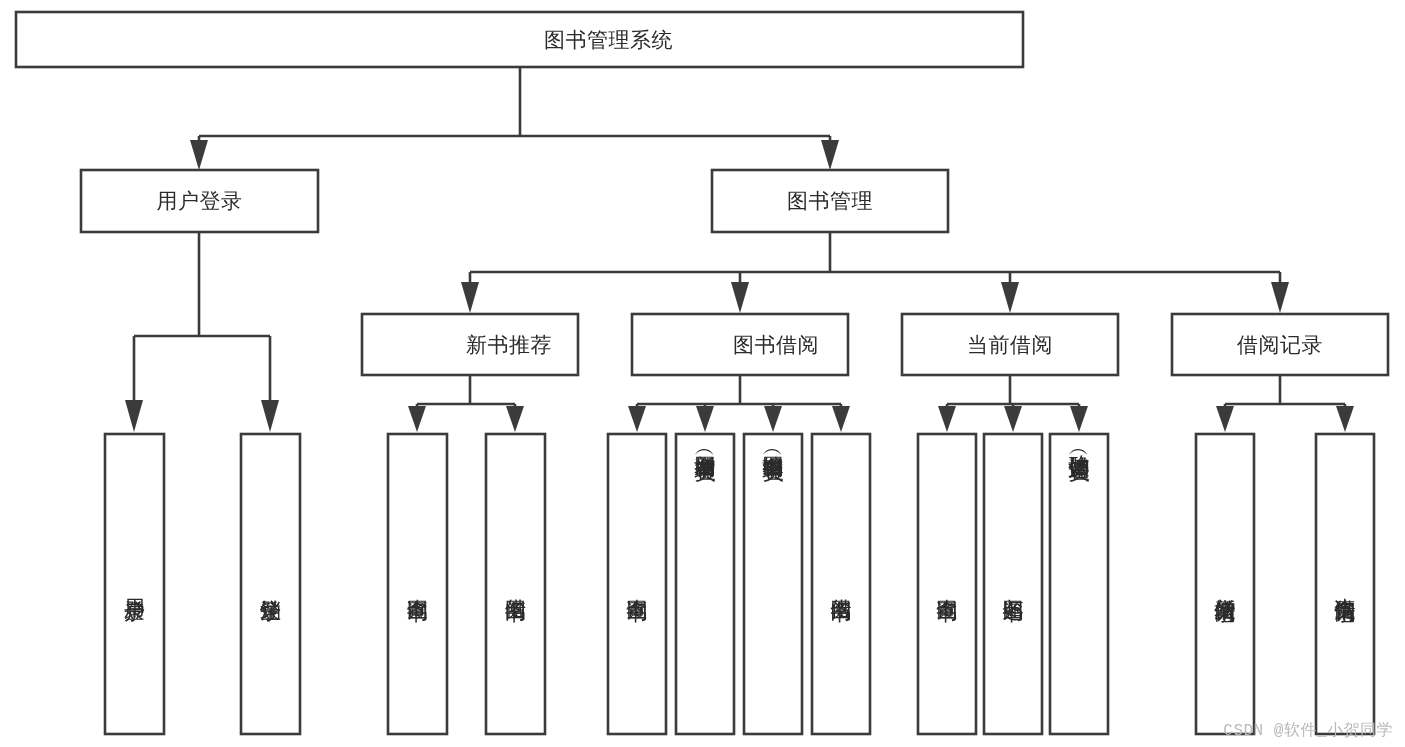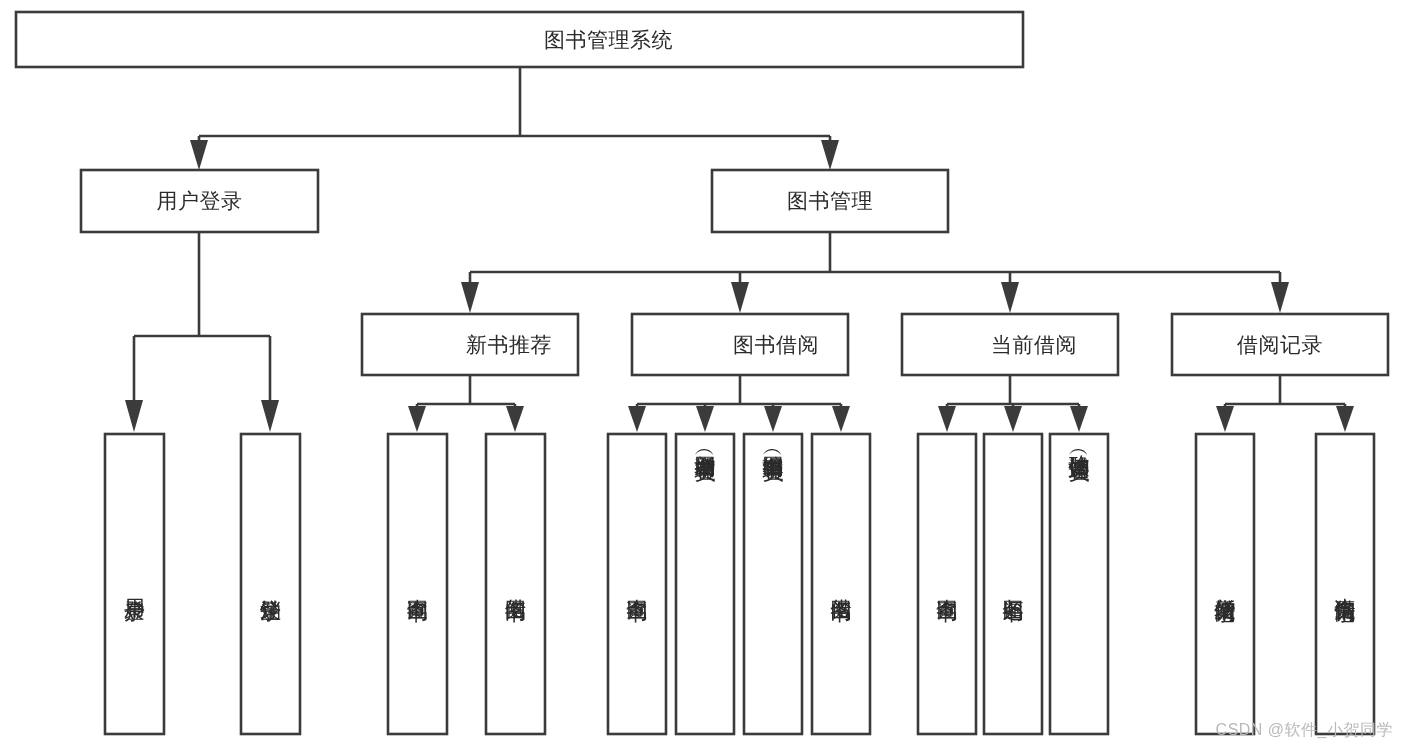--- a/index.html
+++ b/index.html
@@ -67,20 +67,21 @@
   }
   .watermark {
     position: absolute;
     right: 12px;
     bottom: 6px;
     font-size: 16px;
     color: #b9b9b9;
     letter-spacing: 0.5px;
     white-space: nowrap;
     user-select: none;
+    font-family: Liberation Mono, monospace;
   }
 </style>
 </head>
 <body>
 
 <div id="diagram-root">
 
   <svg class="diagram-canvas" viewBox="0 0 1405 747">
 
     <g>
@@ -189,21 +190,21 @@
     <rect class="node-box" x="1316" y="434" width="58" height="300"></rect>
   </svg>
 
   <div class="node-label-h" style="left:16px; top:12px; width:1185px; height:55px;text-align:right;">图书管理系统</div>
 
   <div class="node-label-h" style="left:81px; top:170px; width:237px; height:62px;">用户登录</div>
   <div class="node-label-h" style="left:712px; top:170px; width:236px; height:62px;">图书管理</div>
 
   <div class="node-label-h" style="left:362px; top:314px; width:216px; height:61px;padding-left:39px;">新书推荐</div>
   <div class="node-label-h" style="left:632px; top:314px; width:216px; height:61px;padding-left:36px;">图书借阅</div>
-  <div class="node-label-h" style="left:902px; top:314px; width:216px; height:61px;margin-left:24px;">当前借阅</div>
+  <div class="node-label-h" style="left:902px; top:314px; width:216px; height:61px;">当前借阅</div>
   <div class="node-label-h" style="left:1172px; top:314px; width:216px; height:61px;">借阅记录</div>
 
   <div class="node-label-v" style="left:105px; top:434px; width:59px; height:300px;">用户登录</div>
   <div class="node-label-v" style="left:241px; top:434px; width:59px; height:300px;">注销登录</div>
 
   <div class="node-label-v" style="left:388px; top:434px; width:59px; height:300px;">查询图书</div>
   <div class="node-label-v" style="left:486px; top:434px; width:59px; height:300px;">借阅图书</div>
 
   <div class="node-label-v" style="left:608px; top:434px; width:58px; height:300px;">查询图书</div>
   <div class="node-label-v" style="left:676px; top:434px; width:58px; height:300px; justify-content:flex-start; padding-top:4px; box-sizing:border-box;">新增图书（管理员）</div>

